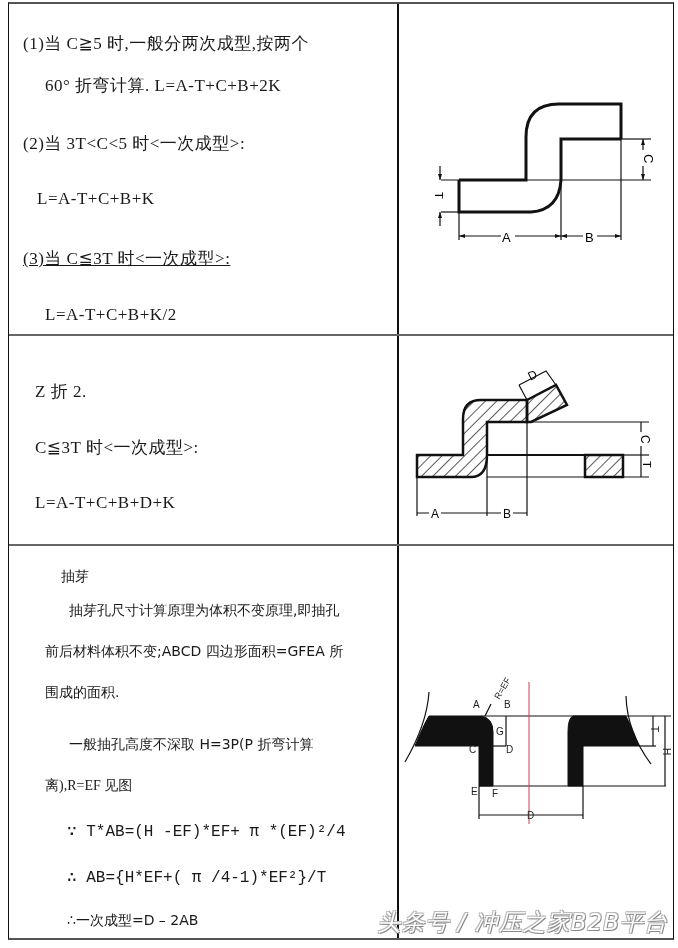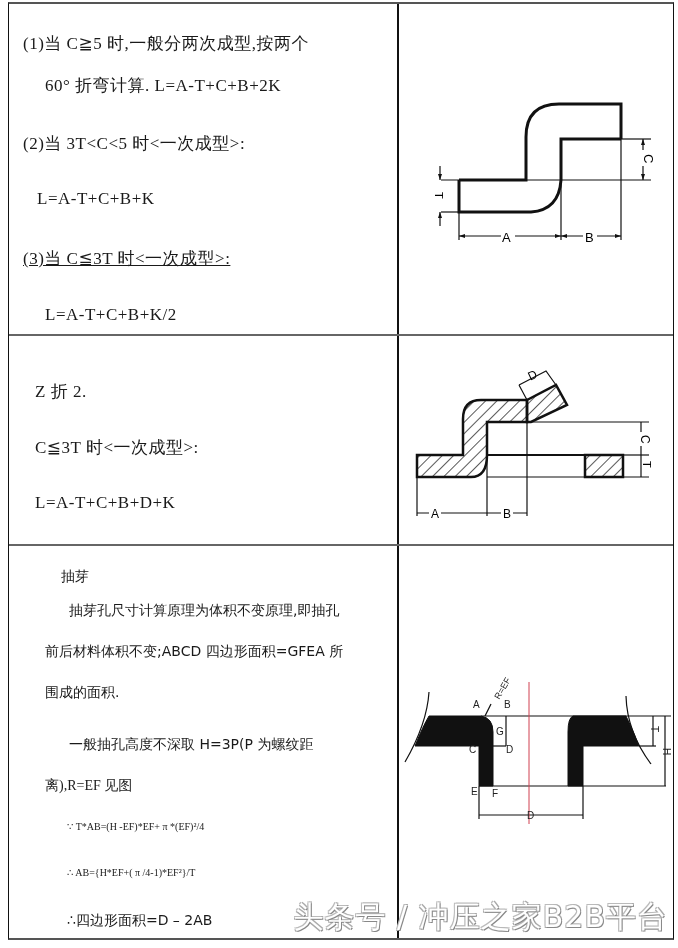--- a/index.html
+++ b/index.html
@@ -5,26 +5,26 @@
   html, body { margin:0; padding:0; background:#ffffff; }
   body { width:678px; height:948px; position:relative; overflow:hidden;
          font-family:"Liberation Serif","DejaVu Serif",serif; color:#1a1a1a; }
   .table { position:absolute; left:8px; top:2px; width:666px; height:938px;
            border-top:2px solid #555; border-bottom:2px solid #555;
            border-left:1.5px solid #111; border-right:1.5px solid #111; box-sizing:border-box; }
   .vdiv { position:absolute; left:388px; top:0; width:1.5px; height:100%; background:#111; }
   .hdiv { position:absolute; left:0; width:100%; height:2px; background:#666; }
   .cell { position:absolute; }
   .line { position:absolute; white-space:nowrap; font-size:17px; letter-spacing:0.5px; }
-  .sans { font-family:Liberation Serif, serif; font-size:10px; letter-spacing:0; }
+  .sans { font-family:Liberation Mono, monospace; font-size:16px; letter-spacing:0; }
   .diagram { position:absolute; }
   svg text { font-family:"Liberation Sans","DejaVu Sans",sans-serif; }
   .watermark { position:absolute; right:10px; bottom:10px; font-family:"DejaVu Sans",sans-serif;
-               font-size:30px; color:#fff; letter-spacing:1px;
-               text-shadow: 1px 1px 0 #888, -1px -1px 0 #bbb, 1px -1px 0 #aaa, -1px 1px 0 #aaa; }
+               font-size:23px; color:#fff; letter-spacing:1px;
+               text-shadow: 1px 1px 0 #888, -1px -1px 0 #bbb, 1px -1px 0 #aaa, -1px 1px 0 #aaa; font-style: italic; }
 </style>
 </head>
 <body>
 
 <div class="table">
   <div class="vdiv"></div>
   <div class="hdiv" style="top:330px;"></div>
   <div class="hdiv" style="top:540px;"></div>
 
   <div class="cell" style="left:0;top:0;width:388px;height:330px;">
@@ -116,25 +116,25 @@
       <text x="236" y="114" font-size="11" transform="rotate(90 240 116)">T</text>
       <text x="127" y="30" font-size="12" transform="rotate(-25 132 26)">D</text>
     </svg>
   </div>
 
   <div class="cell" style="left:0;top:542px;width:388px;height:396px;">
     <div class="line sans" style="left:28px;top:22px;font-family:'DejaVu Sans',sans-serif;font-size:14px;margin-left:24px;">抽芽</div>
     <div class="line sans" style="left:60px;top:56px;font-family:'DejaVu Sans',sans-serif;font-size:14px;">抽芽孔尺寸计算原理为体积不变原理,即抽孔</div>
     <div class="line sans" style="left:36px;top:97px;font-family:'DejaVu Sans',sans-serif;font-size:14px;">前后材料体积不变;ABCD 四边形面积=GFEA 所</div>
     <div class="line sans" style="left:36px;top:138px;font-family:'DejaVu Sans',sans-serif;font-size:14px;">围成的面积.</div>
-    <div class="line sans" style="left:60px;top:190px;font-family:'DejaVu Sans',sans-serif;font-size:14px;">一般抽孔高度不深取  H=3P(P  为螺纹距</div>
+    <div class="line sans" style="left:60px;top:190px;font-family:'DejaVu Sans',sans-serif;font-size:14px;">一般抽孔高度不深取  H=3P(P  折弯计算</div>
     <div class="line sans" style="left:36px;top:231px;font-family:Liberation Serif, serif;font-size:14px;">离),R=EF 见图</div>
     <div class="line sans" style="left:58px;top:275px;">∵  T*AB=(H -EF)*EF+ π *(EF)²/4</div>
     <div class="line sans" style="left:58px;top:321px;">∴  AB={H*EF+( π /4-1)*EF²}/T</div>
-    <div class="line sans" style="left:58px;top:366px;font-family:'DejaVu Sans',sans-serif;font-size:14px;">∴四边形面积=D – 2AB</div>
+    <div class="line sans" style="left:58px;top:366px;font-family:'DejaVu Sans',sans-serif;font-size:14px;">∴一次成型=D – 2AB</div>
   </div>
 
   <div class="diagram" style="left:392px;top:660px;width:270px;height:170px;">
     <svg width="270" height="170" viewBox="0 0 270 170">
       <g fill="#111" stroke="#111" stroke-width="1">
         <path d="M28,52 L80,52 Q92,54 92,68 L92,122 L78,122 L78,82 L14,82 Q22,62 28,52 Z"></path>
         <path d="M172,52 L225,52 Q232,66 238,82 L182,82 L182,122 L167,122 L167,68 Q167,54 172,52 Z"></path>
       </g>
       <g stroke="#111" stroke-width="1.2" fill="none">
         <path d="M28,28 Q26,60 4,98"></path>

